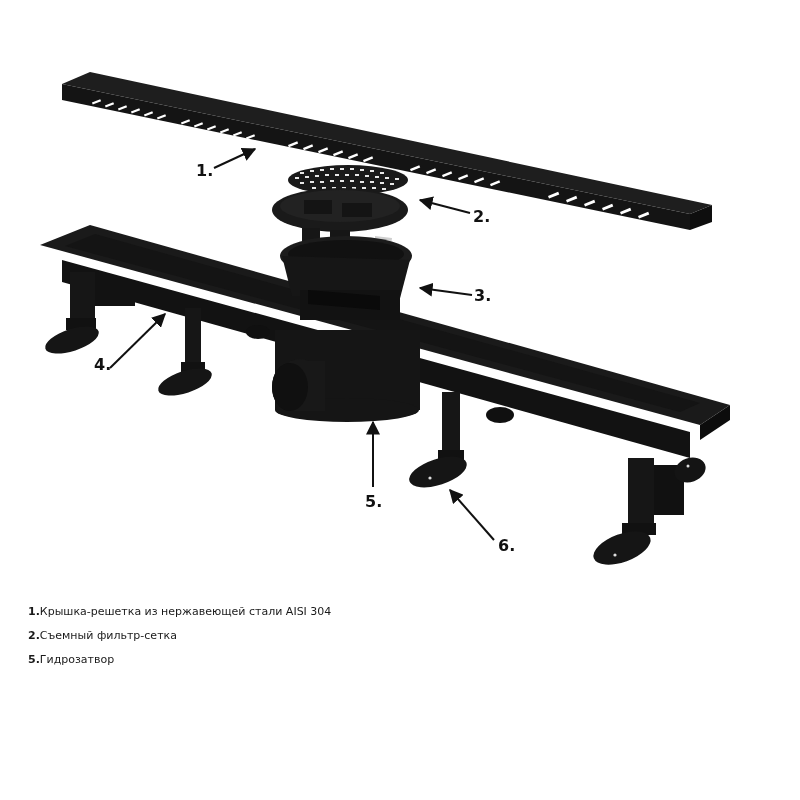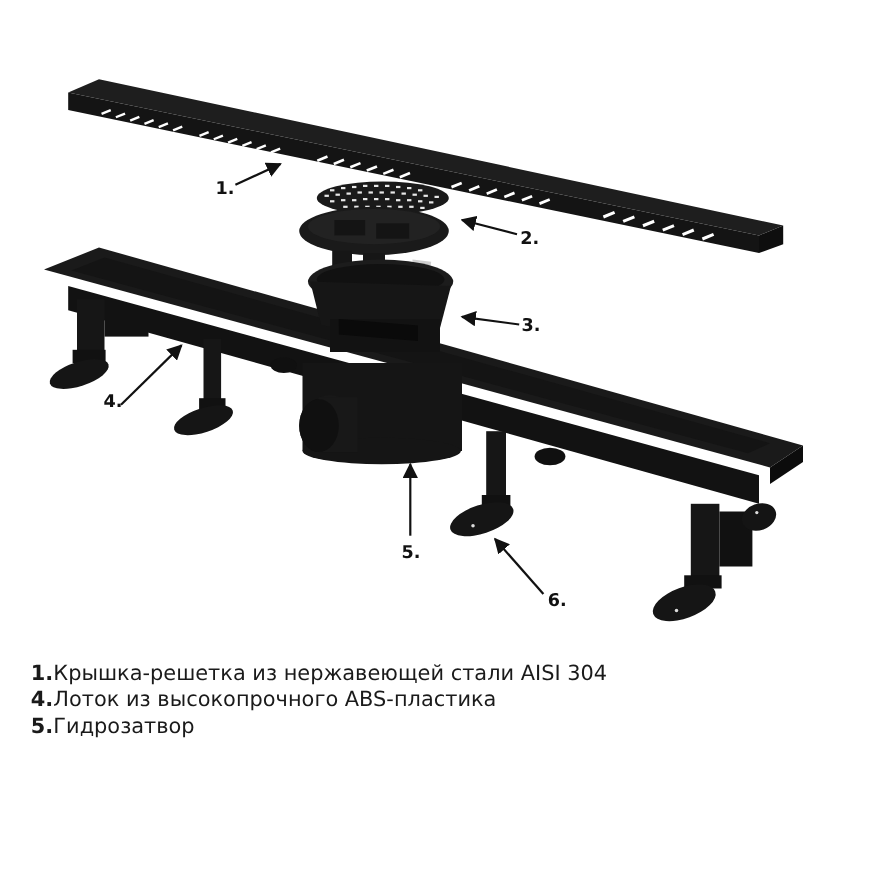--- a/index.html
+++ b/index.html
@@ -1,20 +1,20 @@
 <!DOCTYPE html>
 <html><head>
 <meta charset="utf-8">
 <style>
   html, body { margin:0; padding:0; background:#ffffff; }
   body { width:800px; height:800px; position:relative; overflow:hidden; font-family:"Liberation Sans", sans-serif; }
   #diagram { position:absolute; left:0; top:0; width:800px; height:590px; }
   .callout { position:absolute; font-family:"DejaVu Sans", sans-serif; font-weight:bold; font-size:16px; color:#111; }
   #legend { position:absolute; left:28px; top:600px; margin:0; padding:0; list-style:none; }
-  #legend li { font-family:"DejaVu Sans", sans-serif; font-size:19px; color:#1a1a1a; height:24px; line-height:24px; white-space:nowrap; }
+  #legend li { font-family:"DejaVu Sans", sans-serif; font-size:11px; color:#1a1a1a; height:24px; line-height:24px; white-space:nowrap; }
   #legend li .num { font-weight:bold; }
 </style>
 </head>
 <body>
 
 <svg id="diagram" viewBox="0 0 800 590" xmlns="http://www.w3.org/2000/svg">
   <defs>
     <marker id="ah" viewBox="0 0 10 10" refX="9" refY="5" markerWidth="7" markerHeight="7" orient="auto-start-reverse">
       <path d="M0,0 L10,5 L0,10 z" fill="#111"></path>
     </marker>
@@ -185,15 +185,15 @@
 
 <div class="callout" style="left:196px;top:161px;">1.</div>
 <div class="callout" style="left:473px;top:207px;">2.</div>
 <div class="callout" style="left:474px;top:286px;">3.</div>
 <div class="callout" style="left:94px;top:355px;">4.</div>
 <div class="callout" style="left:365px;top:492px;">5.</div>
 <div class="callout" style="left:498px;top:536px;">6.</div>
 
 <ul id="legend">
   <li><span class="num">1.</span><span>Крышка-решетка из нержавеющей стали AISI 304</span></li>
-  <li><span class="num">4.</span><span>Лоток из высокопрочного ABS-пластика</span></li>
+  <li><span class="num">2.</span><span>Съемный фильтр-сетка</span></li>
   <li><span class="num">5.</span><span>Гидрозатвор</span></li>
 </ul>
 
 </body></html>

